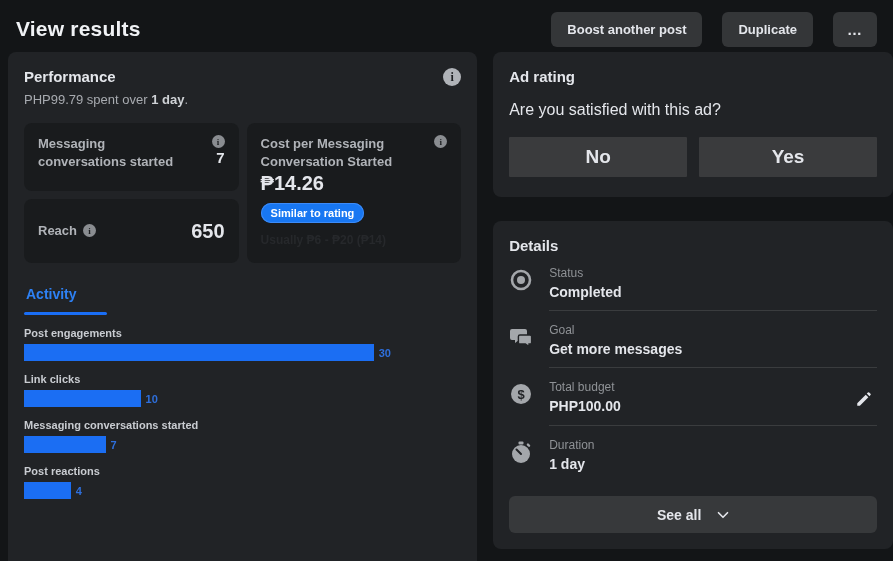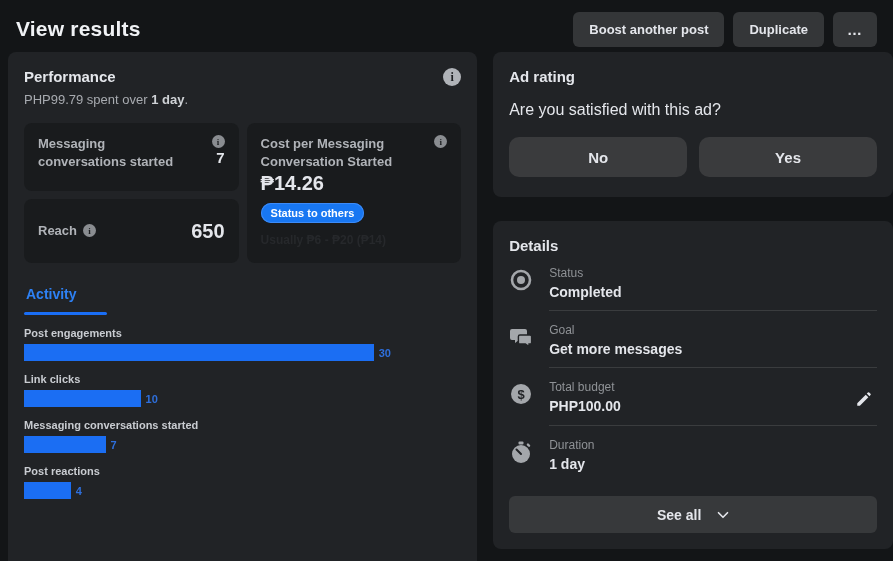--- a/index.html
+++ b/index.html
@@ -5,21 +5,21 @@
   * { margin:0; padding:0; box-sizing:border-box; }
   html,body { width:893px; height:561px; overflow:hidden; }
   body {
     background:#131517;
     font-family:"Liberation Sans","DejaVu Sans",sans-serif;
     color:#e4e6eb;
   }
   
   .header { display:flex; align-items:center; justify-content:space-between; padding:10px 16px 4px 16px; height:52px; }
   .page-title { font-size:21px; font-weight:bold; color:#f0f2f5; letter-spacing:.2px; }
-  .header-actions { display:flex; gap:9px; }
+  .header-actions { display:flex; gap:20px; }
   .hbtn {
     background:#343638; border:none; color:#e4e6eb; font-weight:bold;
     font-size:13px; padding:0 16px; height:35px; border-radius:6px; cursor:pointer;
     font-family:inherit;
   }
   .hbtn.more { padding:0 14px; font-size:15px; letter-spacing:1px; }
   
   .main { display:flex; align-items:flex-start; }
   .card { background:#212326; border-radius:8px; }
   .left-card { margin-left:8px; width:500px; min-height:520px; padding:16px; }
@@ -64,22 +64,22 @@
   .bars { margin-top:6px; }
   .bar-row { margin-top:12px; }
   .bar-label { font-size:11px; font-weight:bold; color:#c9ccd1; margin-bottom:5px; }
   .bar-track { display:flex; align-items:center;text-align:right; }
   .bar-fill { height:17px; background:#1b6ef3; }
   .bar-value { font-size:11px; font-weight:bold; color:#2e6fdc; margin-left:5px; }
   
   .rating-card { padding:16px; }
   .rating-q { margin-top:16px; font-size:16px; color:#e4e6eb; }
   .rating-btns { display:flex; gap:12px; margin-top:18px; margin-bottom:4px; }
-  .rbtn { flex:1; height:40px; background:#3a3b3d; border:none; border-radius:10px;
-    color:#e4e6eb; font-size:15px; font-weight:bold; cursor:pointer; font-family:inherit;text-align:center; }
+  .rbtn { flex:1; height:40px; background:#3a3b3d; border:none; border-radius:1px;
+    color:#e4e6eb; font-size:19px; font-weight:bold; cursor:pointer; font-family:inherit;text-align:center; }
   
   .details-card { margin-top:24px; padding:16px; }
   .drow { display:flex; align-items:flex-start; padding:12px 0 10px 0; position:relative; }
   .drow .dicon { width:24px; height:24px; margin-right:16px; flex:none; margin-top:2px; }
   .dtext { flex:1; }
   .dlabel { font-size:12px; color:#8f9296; }
   .dvalue { font-size:14px; font-weight:bold; color:#e4e6eb; margin-top:4px; }
   .drow + .divider { border-top:1px solid #3a3c3e; margin-left:40px; }
   .edit-btn { background:none; border:none; cursor:pointer; padding:4px; margin-top:6px; }
   .seeall-btn { margin-top:14px; width:100%; height:37px; background:#37393b; border:none;
@@ -123,21 +123,21 @@
         </div>
         <div class="mval-lg">650</div>
       </div>
 
       <div class="mbox mbox-3">
         <div class="cost-head">
           <div class="mlabel">Cost per Messaging Conversation Started</div>
           <span class="info-sm">i</span>
         </div>
         <div class="cost-value">₱14.26</div>
-        <span class="badge">Status to others</span>
+        <span class="badge">Similar to rating</span>
         <div class="cost-sub">Usually ₱6 - ₱20 (₱14)</div>
       </div>
     </div>
 
     <div class="tabs">
       <span class="tab">Activity</span>
       <div class="tab-underline"></div>
     </div>
 
     <div class="bars">

